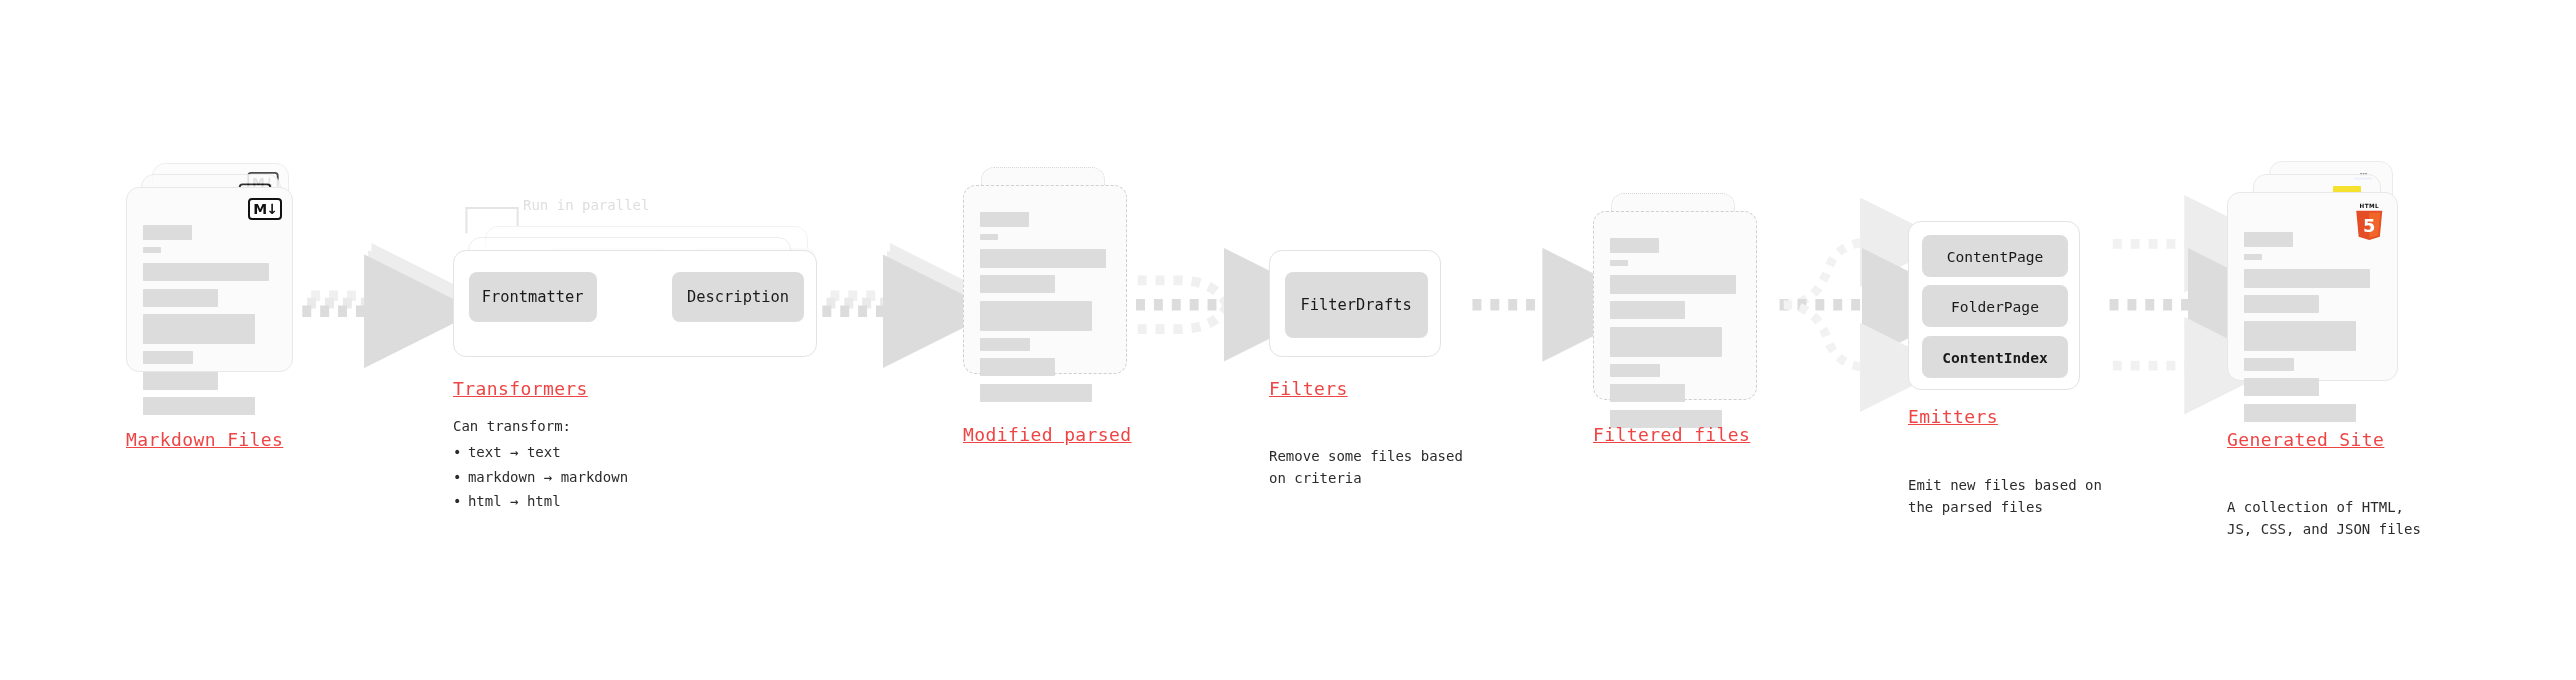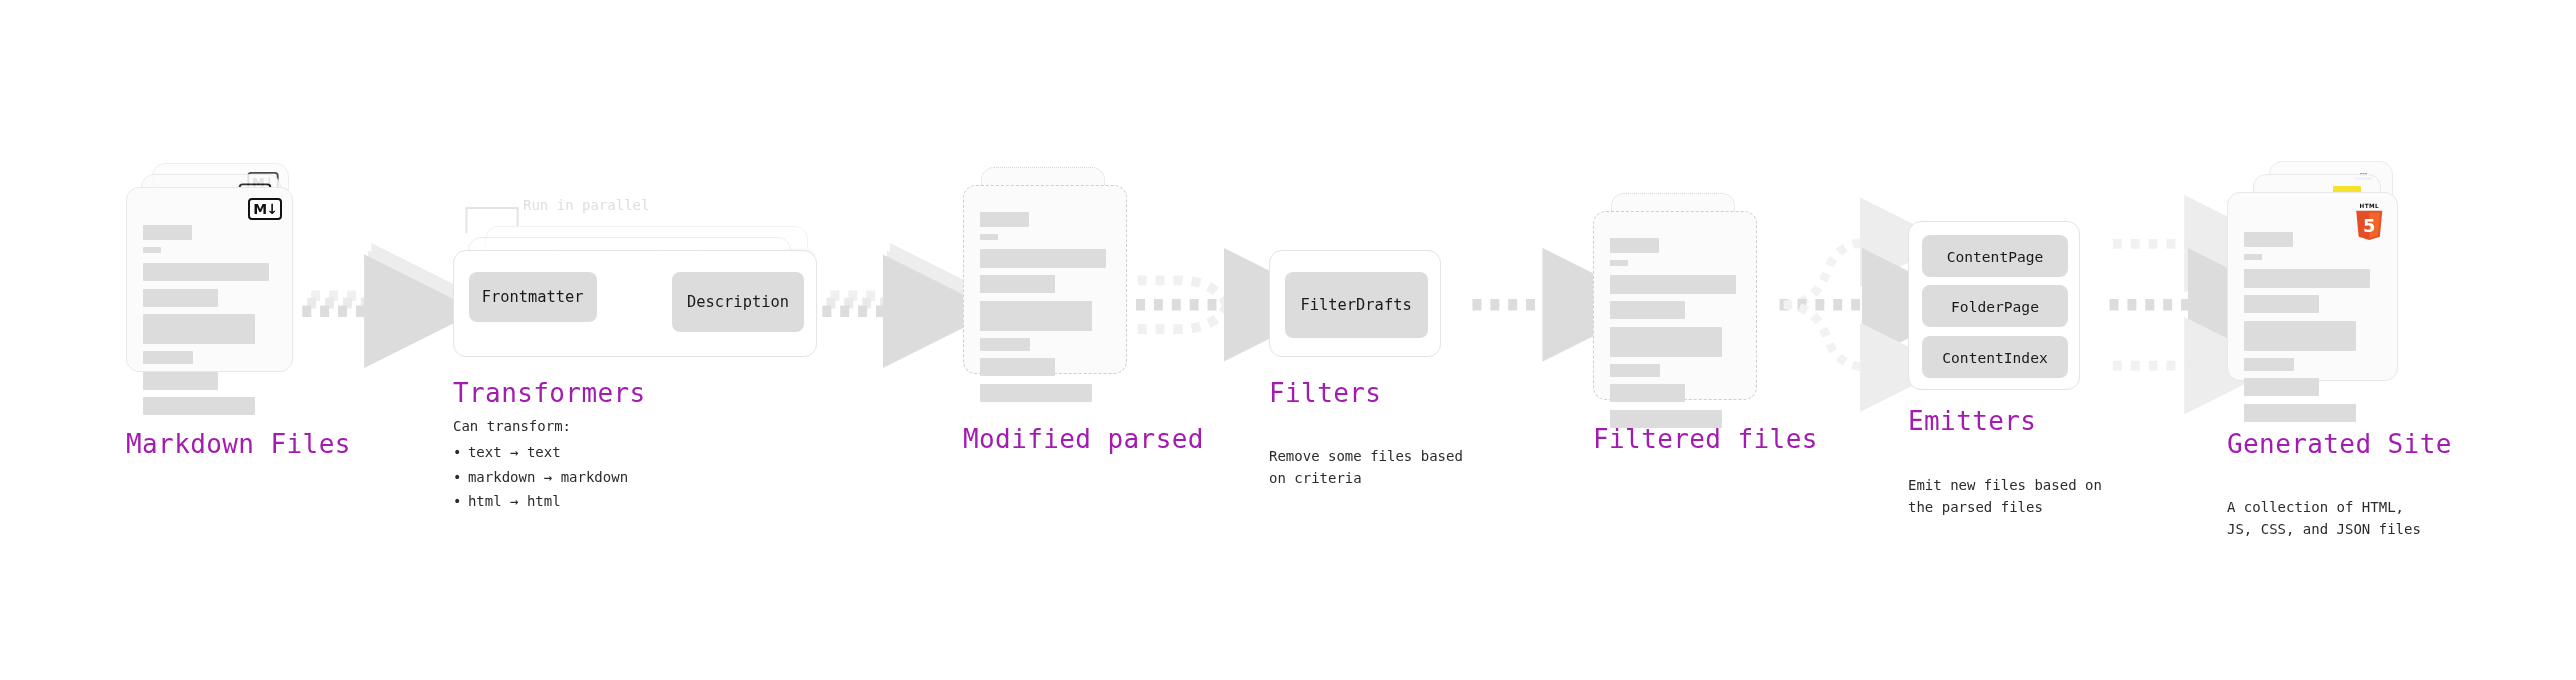--- a/index.html
+++ b/index.html
@@ -65,21 +65,21 @@
     display: flex; align-items: center; justify-content: center;
     font-size: 15.4px; color: #1a1a1a;
     white-space: nowrap;
   }
   .chip.ghost { background: #efefef; }
   .chip.ghost2 { background: #f4f4f4; }
 
   
   .title {
     position: absolute;
-    font-size: 26px; color: #a21caf; white-space: nowrap; letter-spacing: 0.4px;
+    font-size: 18px; color: #ef4444; white-space: nowrap; letter-spacing: 0.4px; text-decoration: underline;
   }
   .subtitle {
     position: absolute;
     font-size: 14px; color: #2b2b2b; line-height: 1.55; white-space: pre-line; margin-top: 32px;
   }
   .note-parallel {
     position: absolute;
     font-size: 14px; color: #dedede; white-space: nowrap;
   }
   .bullets { position: absolute; font-size: 14px; color: #2b2b2b; line-height: 1.75; }
@@ -181,21 +181,21 @@
   <div class="groupbox" style="left:485px;top:226px;width:323px;height:101px;opacity:.45;">
     <div class="chip ghost2" style="left:63px;top:21px;width:118px;height:54px;"></div>
     <div class="chip ghost2" style="left:207px;top:21px;width:122px;height:54px;"></div>
   </div>
   <div class="groupbox" style="left:468px;top:237px;width:323px;height:114px;opacity:.65;">
     <div class="chip ghost" style="left:68px;top:24.4px;width:120px;height:59px;"></div>
     <div class="chip ghost" style="left:210px;top:24.4px;width:124px;height:59px;"></div>
   </div>
   <div class="groupbox" style="left:453px;top:250px;width:364px;height:107px;">
     <div class="chip" style="left:14.6px;top:21px;width:128px;height:50px;">Frontmatter</div>
-    <div class="chip" style="left:218px;top:21px;width:132px;height:60px;">Description</div>
+    <div class="chip" style="left:218px;top:21px;width:132px;height:50px;">Description</div>
   </div>
 
   <div class="title" style="left:453px;top:378px;">Transformers</div>
   <ul class="bullets" style="left:453px;top:414px;">
     <li class="lead">Can transform:</li>
     <li class="bl">text → text</li>
     <li class="bl">markdown → markdown</li>
     <li class="bl">html → html</li>
   </ul>
 
@@ -236,21 +236,21 @@
         <div class="bar" style="width:75px;height:18px;"></div>
         <div class="bar" style="width:112px;height:18px;"></div>
       </div>
     </div>
   </div>
   <div class="title" style="left:1593px;top:424px;">Filtered files</div>
 
   <div class="groupbox" style="left:1908px;top:221px;width:172px;height:169px;">
     <div class="chip" style="left:13px;top:13px;width:146px;height:42px;font-size:14.6px;">ContentPage</div>
     <div class="chip" style="left:13px;top:63px;width:146px;height:42px;font-size:14.6px;">FolderPage</div>
-    <div class="chip" style="left:13px;top:114px;width:146px;height:42px;font-size:14.6px;">ContentIndex</div>
+    <div class="chip" style="left:13px;top:114px;width:146px;height:42px;font-size:14.6px;font-weight:bold;">ContentIndex</div>
   </div>
   <div class="title" style="left:1908px;top:406px;">Emitters</div>
   <div class="subtitle" style="left:1908px;top:443px;">Emit new files based on
 the parsed files</div>
 
   <div class="doc-stack" style="left:2227px;top:161px;">
 
     <div class="doc-card" style="left:42px;top:0;width:124px;height:57px;opacity:.85;">
       <svg class="css-badge" style="right:18px;top:9.8px;" viewBox="0 0 26 10">
         <text x="13" y="5.4" font-size="4.6" font-weight="700" text-anchor="middle" fill="#111" font-family="DejaVu Sans, sans-serif">CSS</text>

